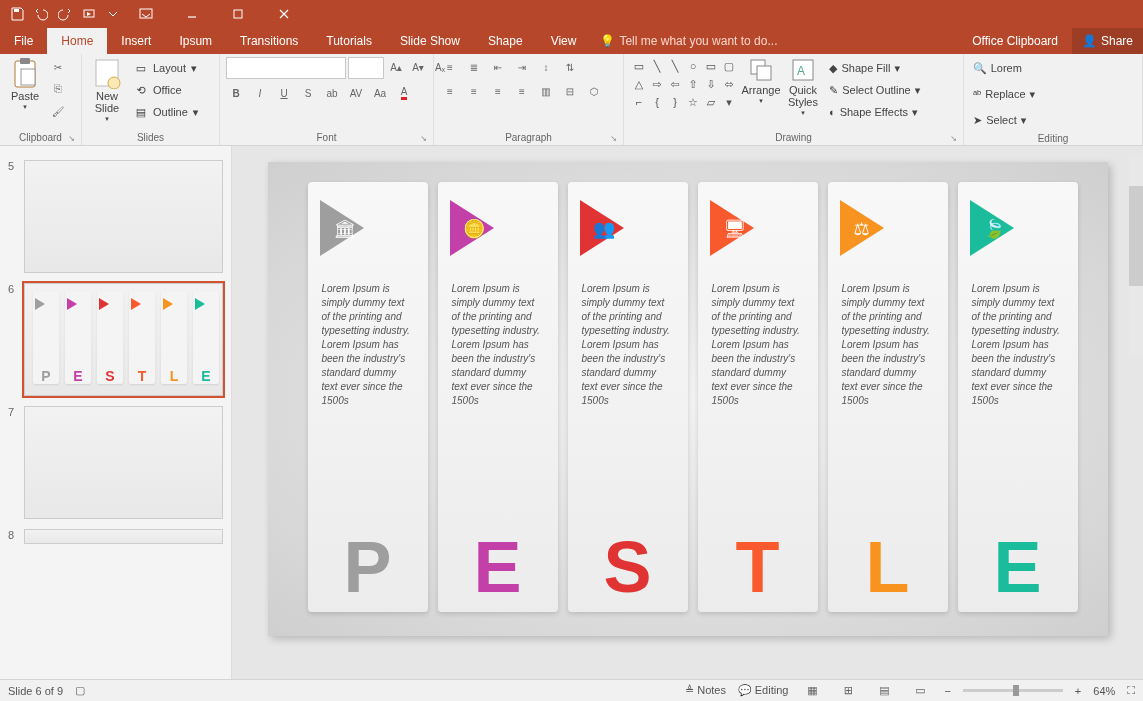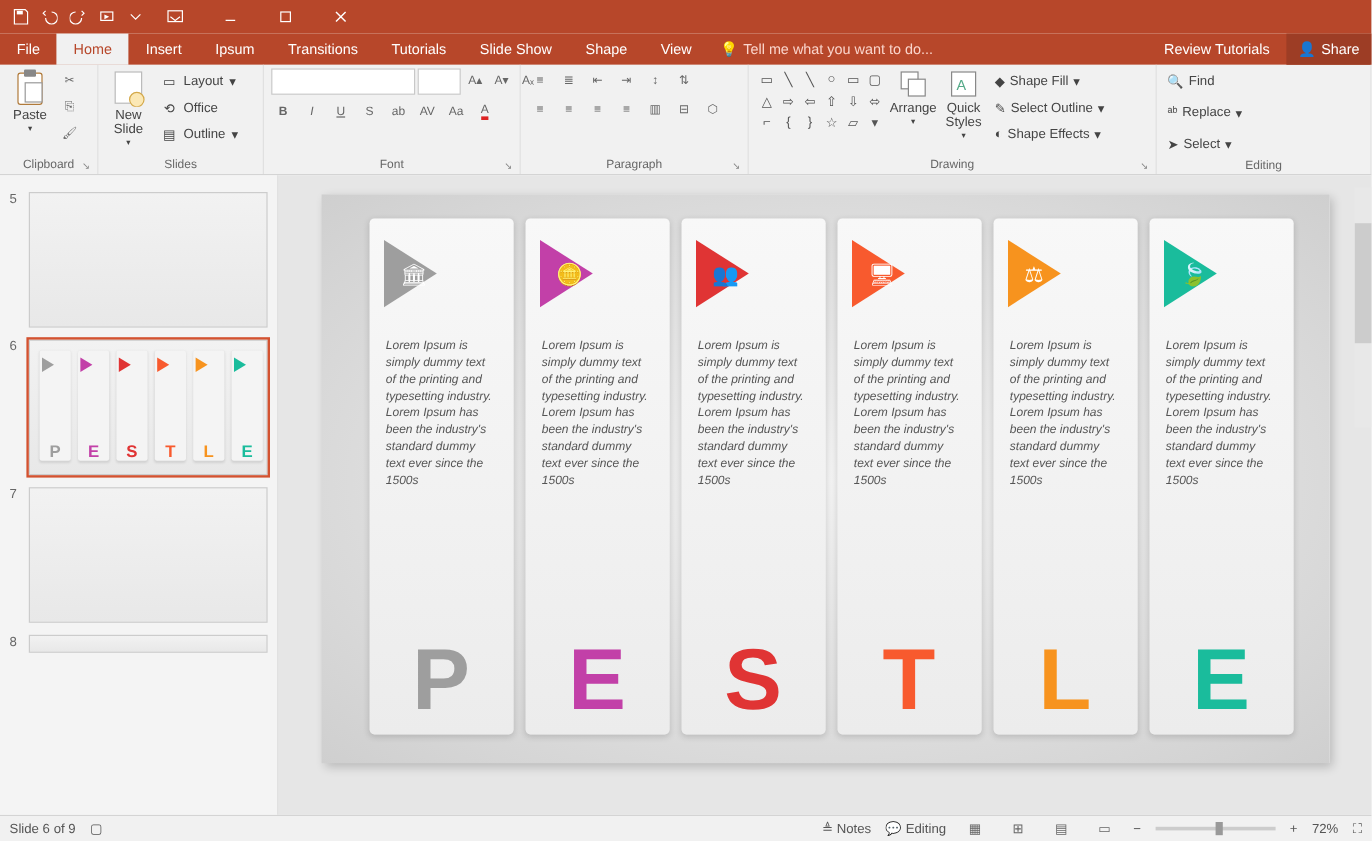--- a/index.html
+++ b/index.html
@@ -140,21 +140,21 @@
   <div class="tab">Transitions</div>
   <div class="tab">Tutorials</div>
   <div class="tab">Slide Show</div>
   <div class="tab">Shape</div>
   <div class="tab">View</div>
   <div class="tell-me">
     <span>💡</span>
     <span>Tell me what you want to do...</span>
   </div>
   <div class="tab-right">
-    <div class="tab">Review Tutorials</div>
+    <div class="tab">Office Clipboard</div>
     <div class="share-btn">
       <span>👤</span>
       <span>Share</span>
     </div>
   </div>
 </div>
 
 <div class="ribbon">
 
   <div class="group" style="width:82px">
@@ -311,21 +311,21 @@
     <div class="group-label">
         <span>Drawing</span>
         <span class="lau">↘</span>
       </div>
   </div>
 
   <div class="group" style="flex:1">
     <div class="group-body" style="flex-direction:column">
       <div class="lbl-btn">
           <span>🔍</span>
-          <span>Find</span>
+          <span>Lorem</span>
         </div>
       <div class="lbl-btn"><span>ᵃᵇ</span><span>Replace</span> ▾</div>
       <div class="lbl-btn"><span>➤</span><span>Select</span> ▾</div>
     </div>
     <div class="group-label">
         <span>Editing</span>
       </div>
   </div>
 </div>
 
@@ -441,15 +441,15 @@
   <div class="spacer"></div>
   <span>≜ <span>Notes</span></span>
   <span>💬 <span>Editing</span></span>
   <div class="view-btn">▦</div>
   <div class="view-btn">⊞</div>
   <div class="view-btn">▤</div>
   <div class="view-btn">▭</div>
   <span>−</span>
   <div class="zoom-slider"></div>
   <span>+</span>
-  <span>72%</span>
+  <span>64%</span>
   <span>⛶</span>
 </div>
 
 </body></html>

